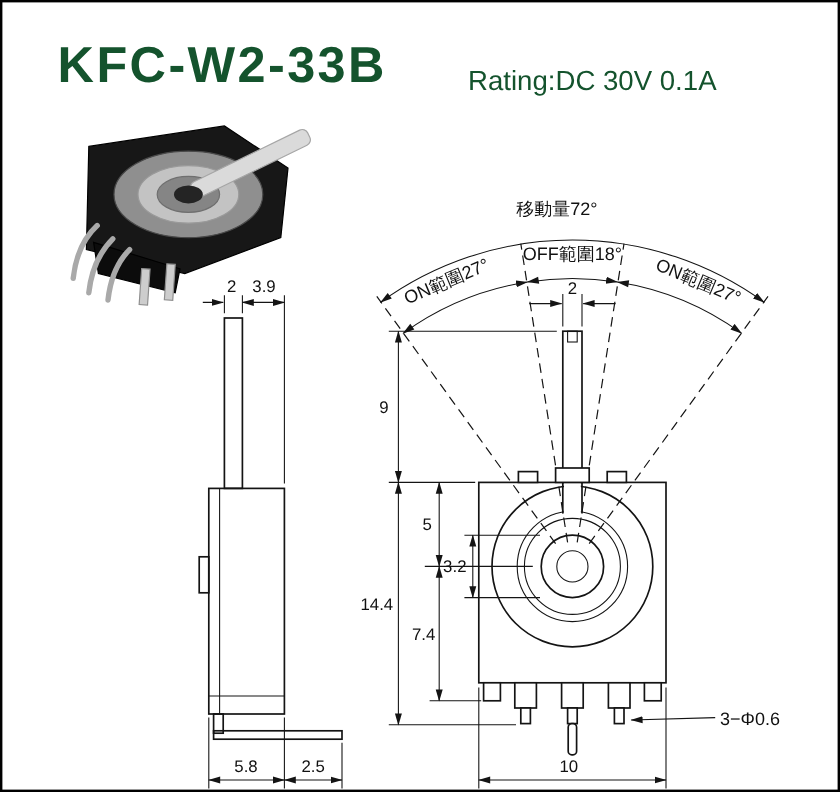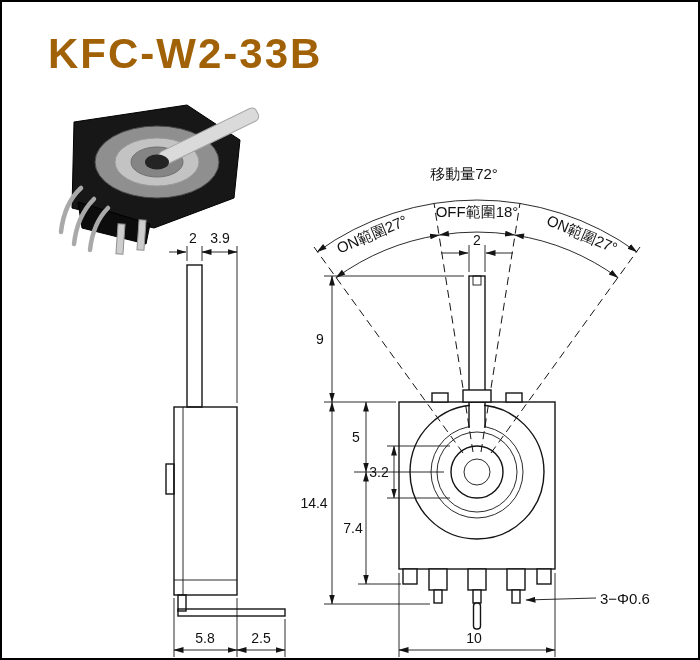--- a/index.html
+++ b/index.html
@@ -1,20 +1,20 @@
 <!DOCTYPE html>
 <html><head>
 <meta charset="utf-8">
 <style>
   * { margin:0; padding:0; box-sizing:border-box; }
   html,body { width:700px; height:660px; background:#fff; }
   .page {
     position:relative; width:700px; height:660px; background:#fff;
     border:2px solid #000; overflow:hidden;
-    font-family:"Liberation Sans", sans-serif; color:#a16207;
+    font-family:"Liberation Sans", sans-serif; color:#14532d;
   }
   .title {
     position:absolute; left:46px; top:28px;
     font-size:42px; font-weight:bold; letter-spacing:2px;
   }
   .rating {
     position:absolute; left:388px; top:52px;
     font-size:23px;
   }
   svg.drawing { position:absolute; left:0; top:0; }
@@ -26,20 +26,21 @@
   .thin { fill:none; stroke:#141414; stroke-width:0.9; }
   .dsh  { fill:none; stroke:#141414; stroke-width:1; stroke-dasharray:8 5; }
   .wire { fill:none; stroke:#a9a9a9; stroke-width:4.5; stroke-linecap:round; }
 </style>
 </head>
 <body>
 
 <div class="page">
 
   <div class="title">KFC-W2-33B</div>
+  <div class="rating">Rating:DC 30V 0.1A</div>
 
   <svg class="drawing" width="700" height="660" viewBox="0 0 700 660">
     <defs>
       <marker id="aE" markerWidth="11" markerHeight="8" refX="9.5" refY="3.5" orient="auto" markerUnits="userSpaceOnUse">
         <path d="M0,0.6 L10,3.5 L0,6.4 Z" fill="#141414"></path>
       </marker>
       <marker id="aS" markerWidth="11" markerHeight="8" refX="0.5" refY="3.5" orient="auto" markerUnits="userSpaceOnUse">
         <path d="M10,0.6 L0,3.5 L10,6.4 Z" fill="#141414"></path>
       </marker>
     </defs>

